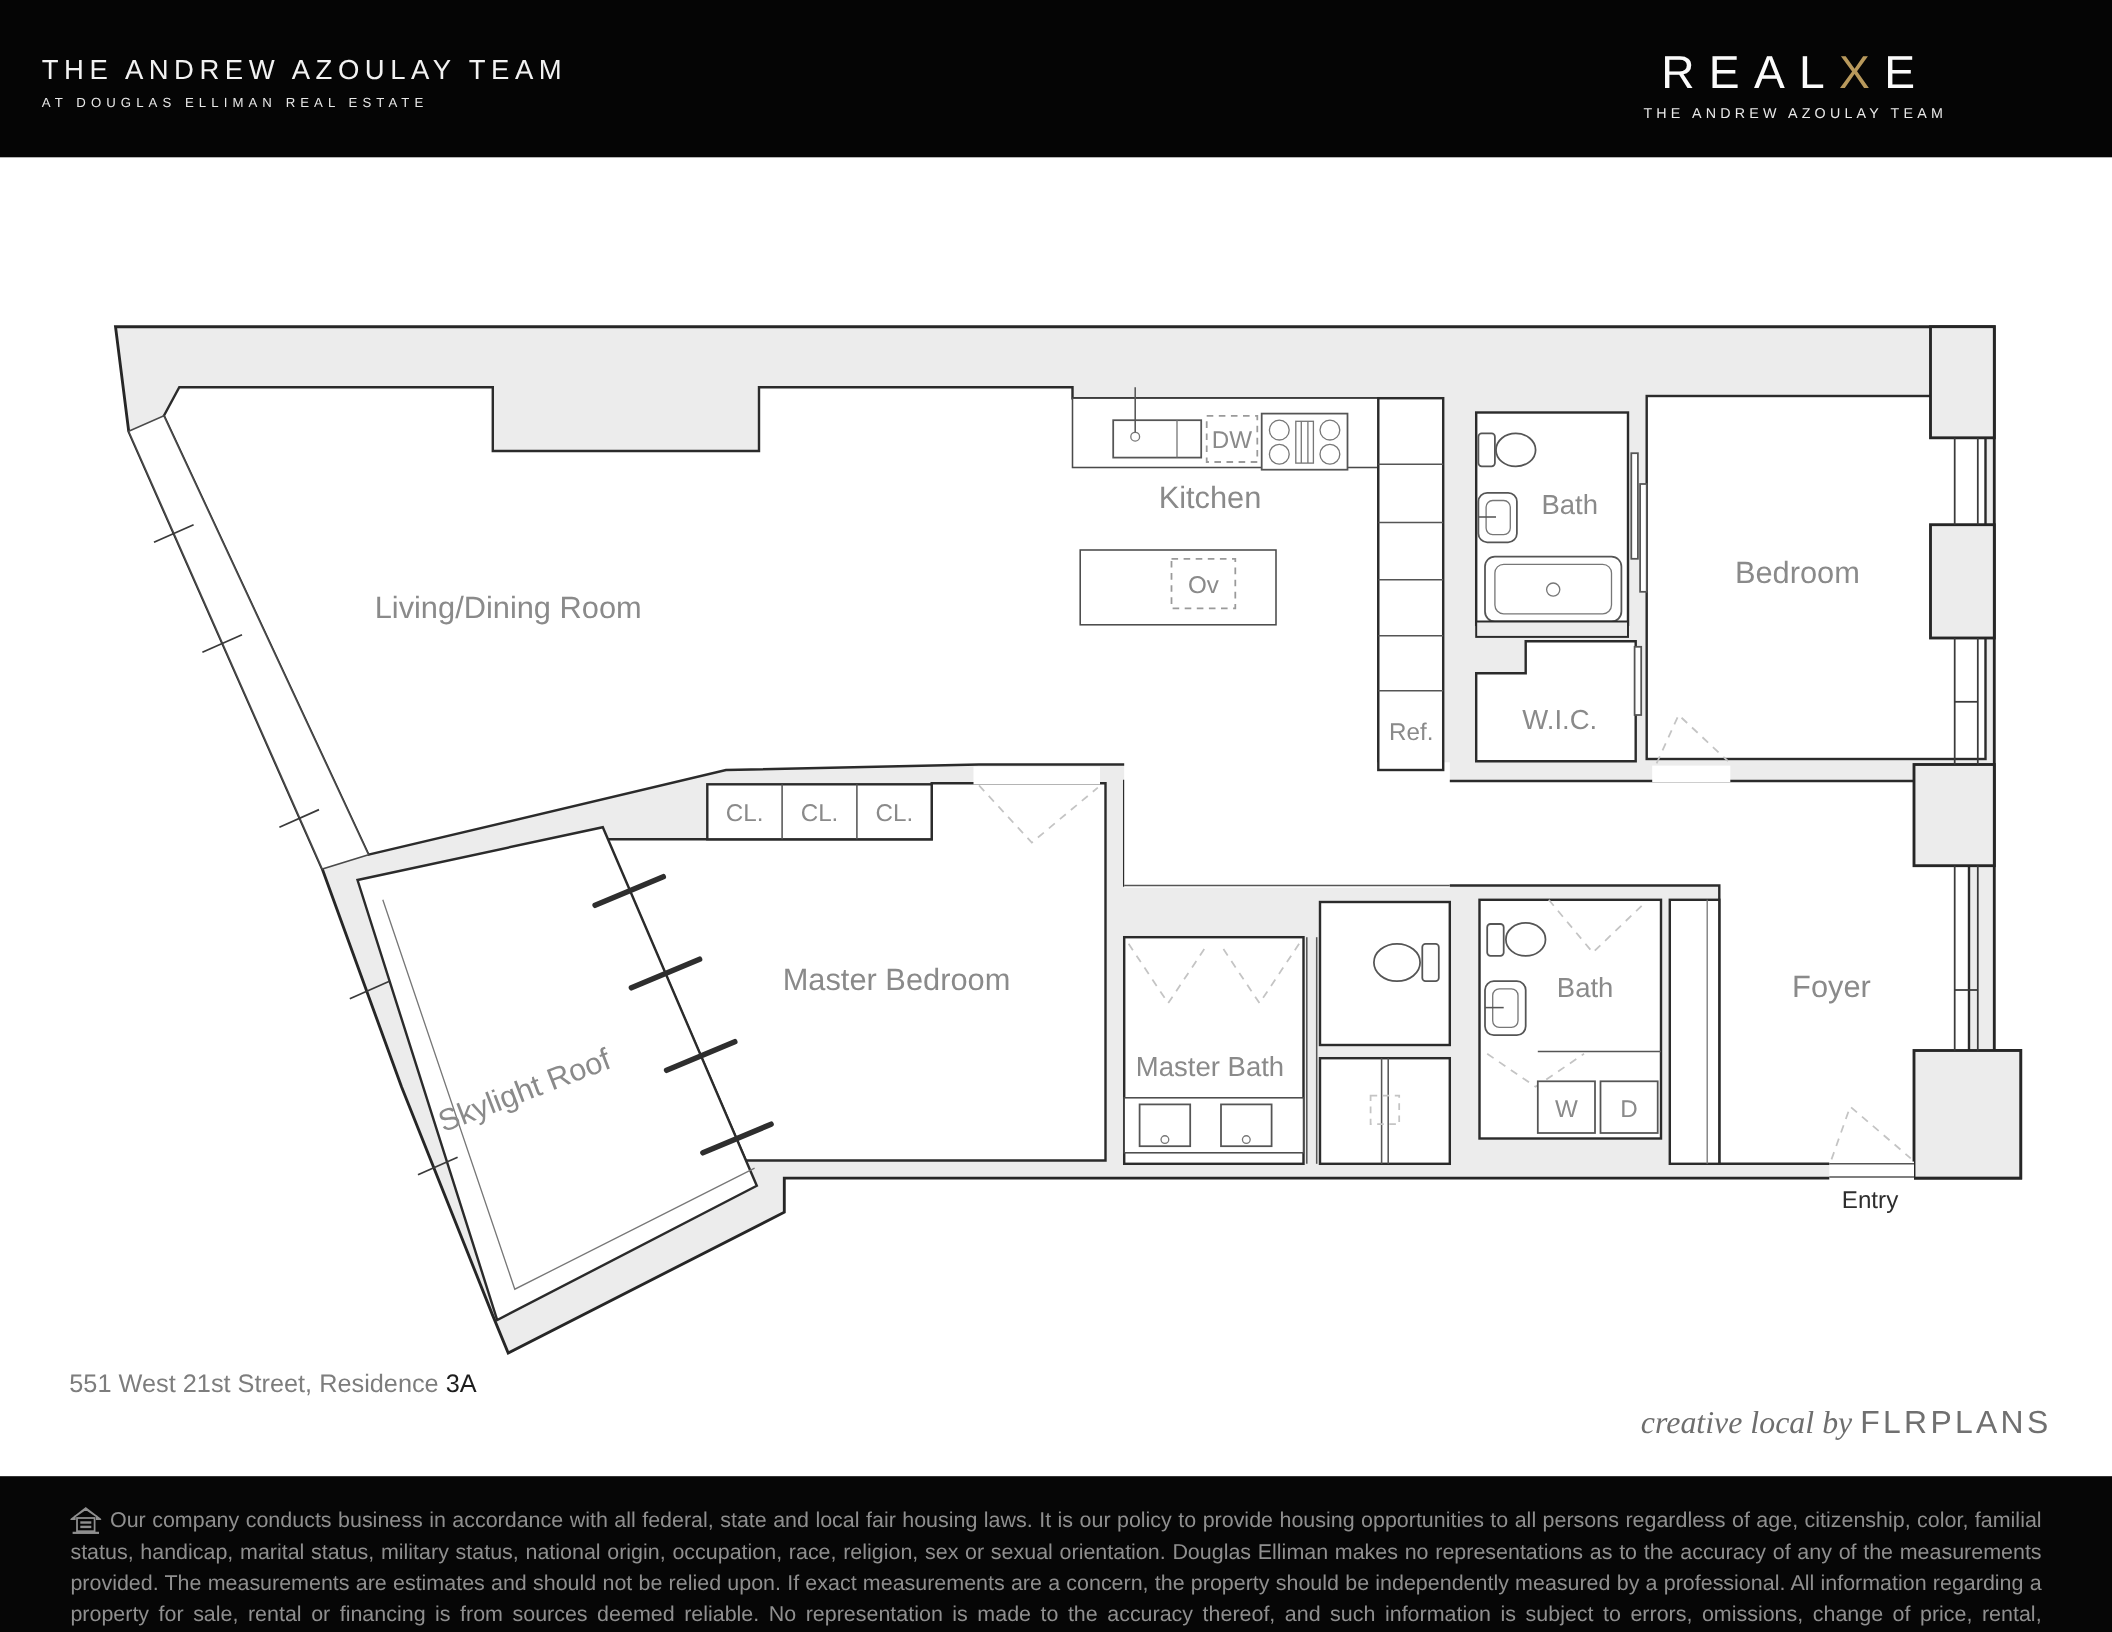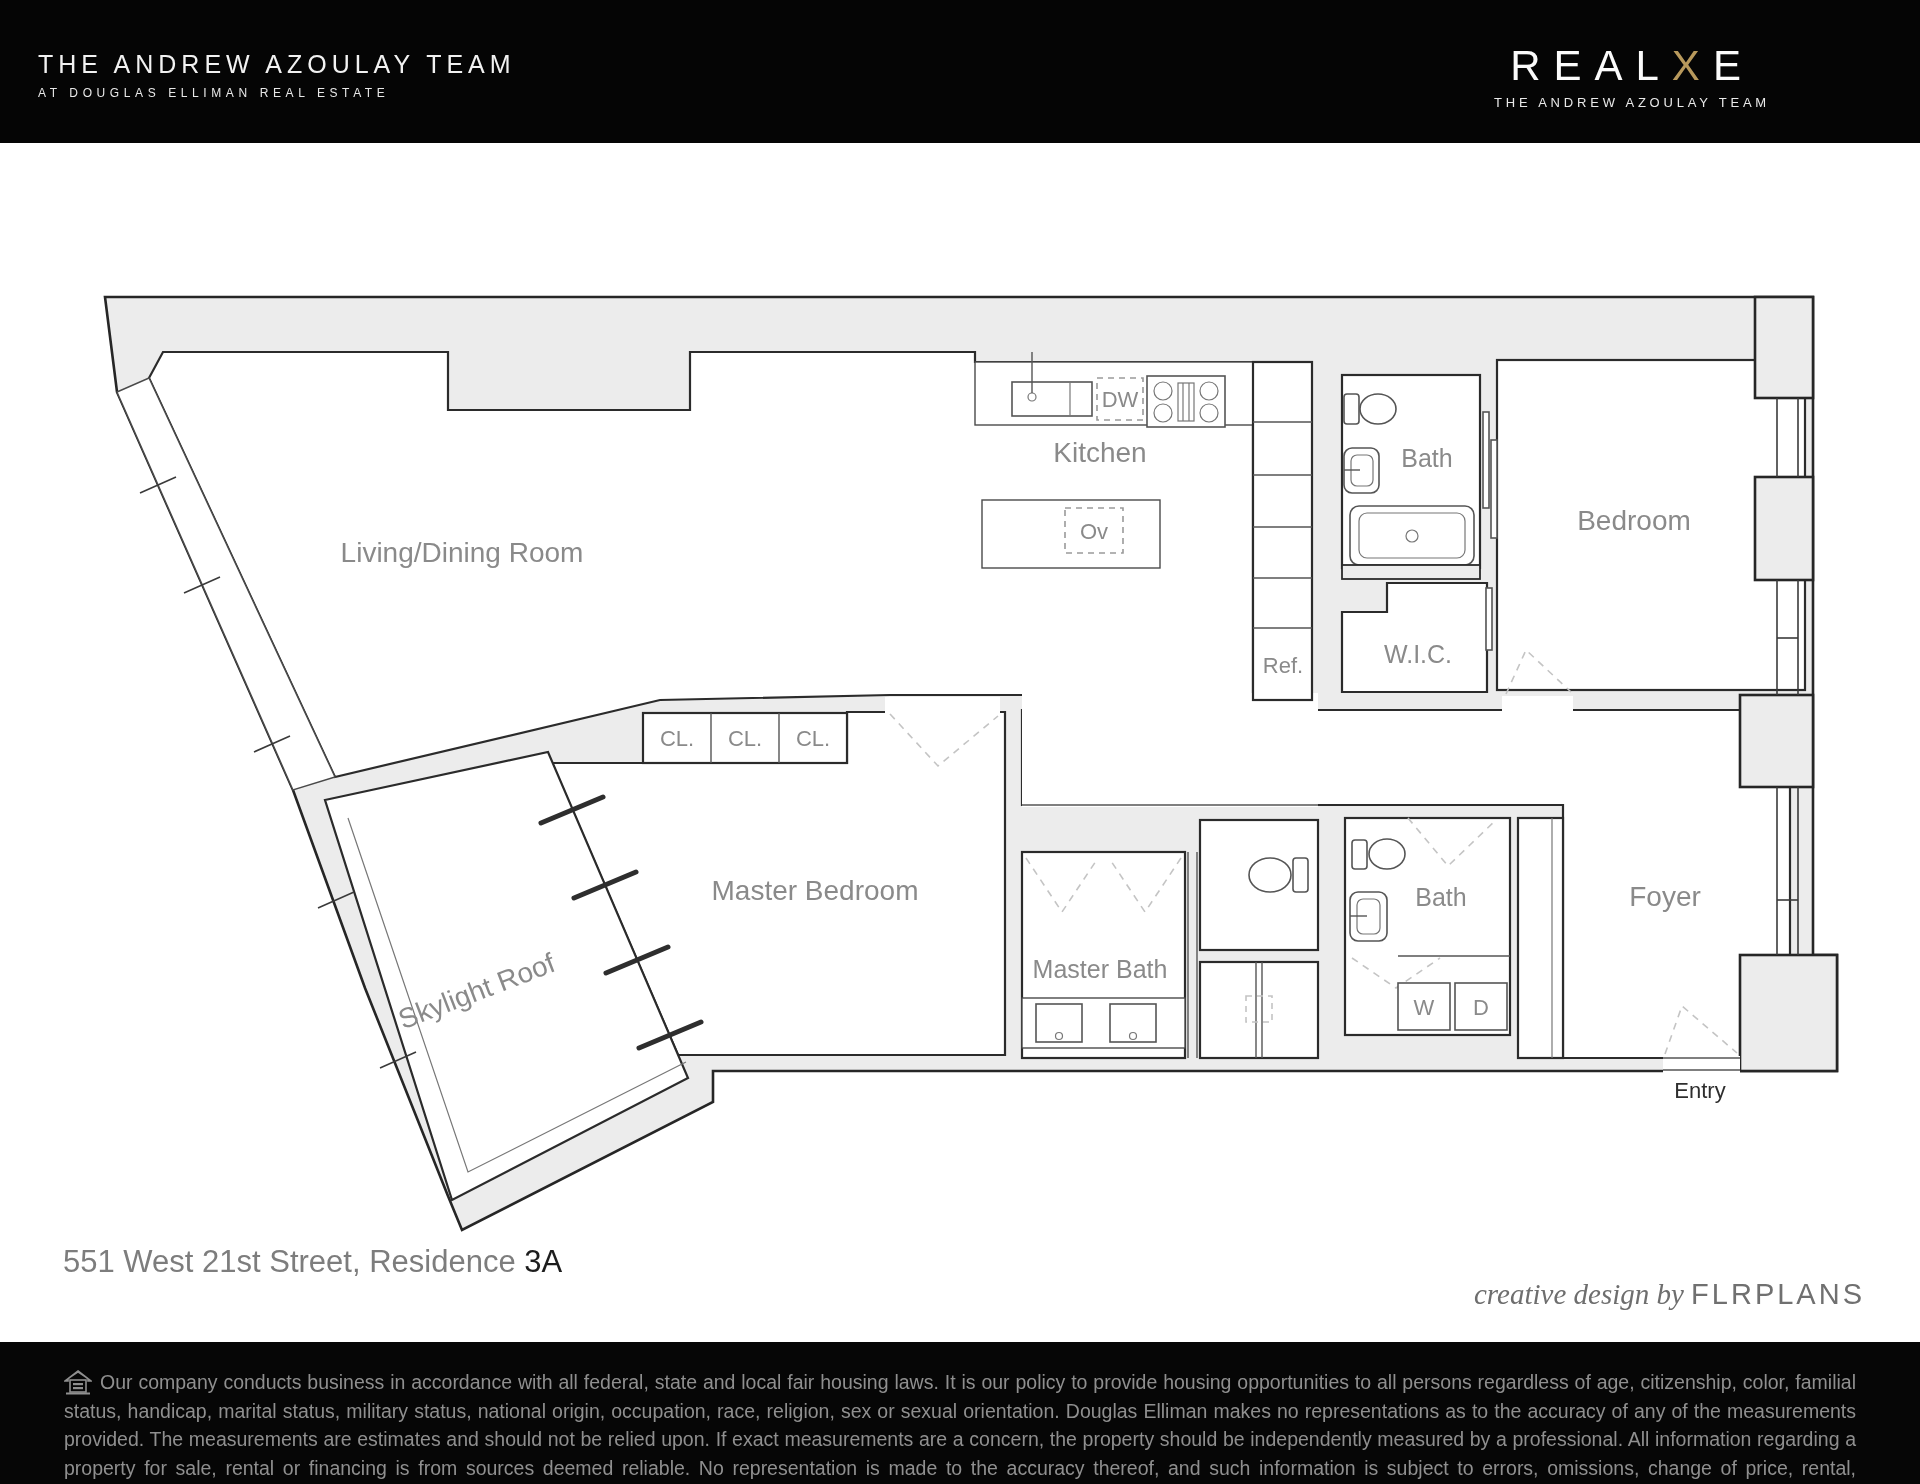--- a/index.html
+++ b/index.html
@@ -8,21 +8,21 @@
   
   .header{position:absolute;left:0;top:0;width:1920px;height:143px;background:#050505;}
   .brand-left{position:absolute;left:38px;top:50px;width:290px;text-align:center;color:#f2f2f2;}
   .brand-left .t1{font-size:25px;letter-spacing:5px;white-space:nowrap;font-weight:400;}
   .brand-left .t2{font-size:12px;letter-spacing:4.6px;margin-top:7px;white-space:nowrap;color:#e8e8e8;}
   .brand-right{position:absolute;right:150px;top:42px;text-align:center;color:#fbfbfb;}
   .brand-right .deluxe{font-size:42px;letter-spacing:13px;white-space:nowrap;font-weight:400;}
   .brand-right .sub{font-size:13px;letter-spacing:3.8px;margin-top:5px;white-space:nowrap;color:#e9e9e9;}
   .gold{color:#b8995c;}
   
-  .addr{position:absolute;left:63px;top:1244px;font-size:31px;color:#7d7d7d;}
+  .addr{position:absolute;left:63px;top:1244px;font-size:23px;color:#7d7d7d;}
   .addr .unit{color:#1d1d1d;}
   .credit{position:absolute;right:55px;top:1278px;font-size:29px;color:#6e6e6e;white-space:nowrap;}
   .credit .pre{font-family:"Liberation Serif", serif;font-style:italic;}
   .credit .brand{font-family:"Liberation Sans", sans-serif;letter-spacing:3px;color:#707070;}
   .disclaimer-bar{position:absolute;left:0;top:1342px;width:1920px;height:142px;background:#060606;}
   .disclaimer{margin:26px 64px 0 64px;font-size:19.5px;line-height:28.5px;color:#8f8f8f;
               text-align:justify;}
   .eho{float:left;margin:2px 8px 0 0;}
   
   .plan{position:absolute;left:0;top:0;}
@@ -259,21 +259,21 @@
     <text class="lbl lbl-big" x="480" y="1000" text-anchor="middle" transform="rotate(-21 480 1000)">Skylight Roof</text>
     <text class="lbl-dark" x="1700" y="1098" text-anchor="middle">Entry</text>
     <text class="lbl lbl-sm" x="1120" y="407" text-anchor="middle">DW</text>
     <text class="lbl lbl-sm" x="1094" y="539" text-anchor="middle">Ov</text>
     <text class="lbl lbl-sm" x="1424" y="1015" text-anchor="middle">W</text>
     <text class="lbl lbl-sm" x="1481" y="1015" text-anchor="middle">D</text>
   </svg>
 
   <div class="addr"><span>551 West 21st Street, Residence </span><span class="unit">3A</span></div>
 
-  <div class="credit"><span class="pre">creative design by </span><span class="brand">FLRPLANS</span></div>
+  <div class="credit"><span class="pre">creative local by </span><span class="brand">FLRPLANS</span></div>
 
   <div class="disclaimer-bar">
     <p class="disclaimer">
       <svg class="eho" width="28" height="26" viewBox="0 0 28 26">
         <polygon points="14,1 27,11 24,11 24,8.6 14,1.8 4,8.6 4,11 1,11" fill="none" stroke="#8f8f8f" stroke-width="1.6"></polygon>
         <rect x="6" y="10" width="16" height="12" fill="none" stroke="#8f8f8f" stroke-width="1.6"></rect>
         <rect x="9" y="13" width="10" height="2.2" fill="#8f8f8f"></rect>
         <rect x="9" y="17" width="10" height="2.2" fill="#8f8f8f"></rect>
         <rect x="2" y="22.5" width="24" height="2" fill="#8f8f8f"></rect>
       </svg><span>Our company conducts business in accordance with all federal, state and local fair housing laws. It is our policy to provide housing opportunities to all persons regardless of age, citizenship, color, familial status, handicap, marital status, military status, national origin, occupation, race, religion, sex or sexual orientation. Douglas Elliman makes no representations as to the accuracy of any of the measurements provided. The measurements are estimates and should not be relied upon. If exact measurements are a concern, the property should be independently measured by a professional. All information regarding a property for sale, rental or financing is from sources deemed reliable. No representation is made to the accuracy thereof, and such information is subject to errors, omissions, change of price, rental, commission or other conditions, prior sale, lease or financing, or withdrawal without notice.</span>

